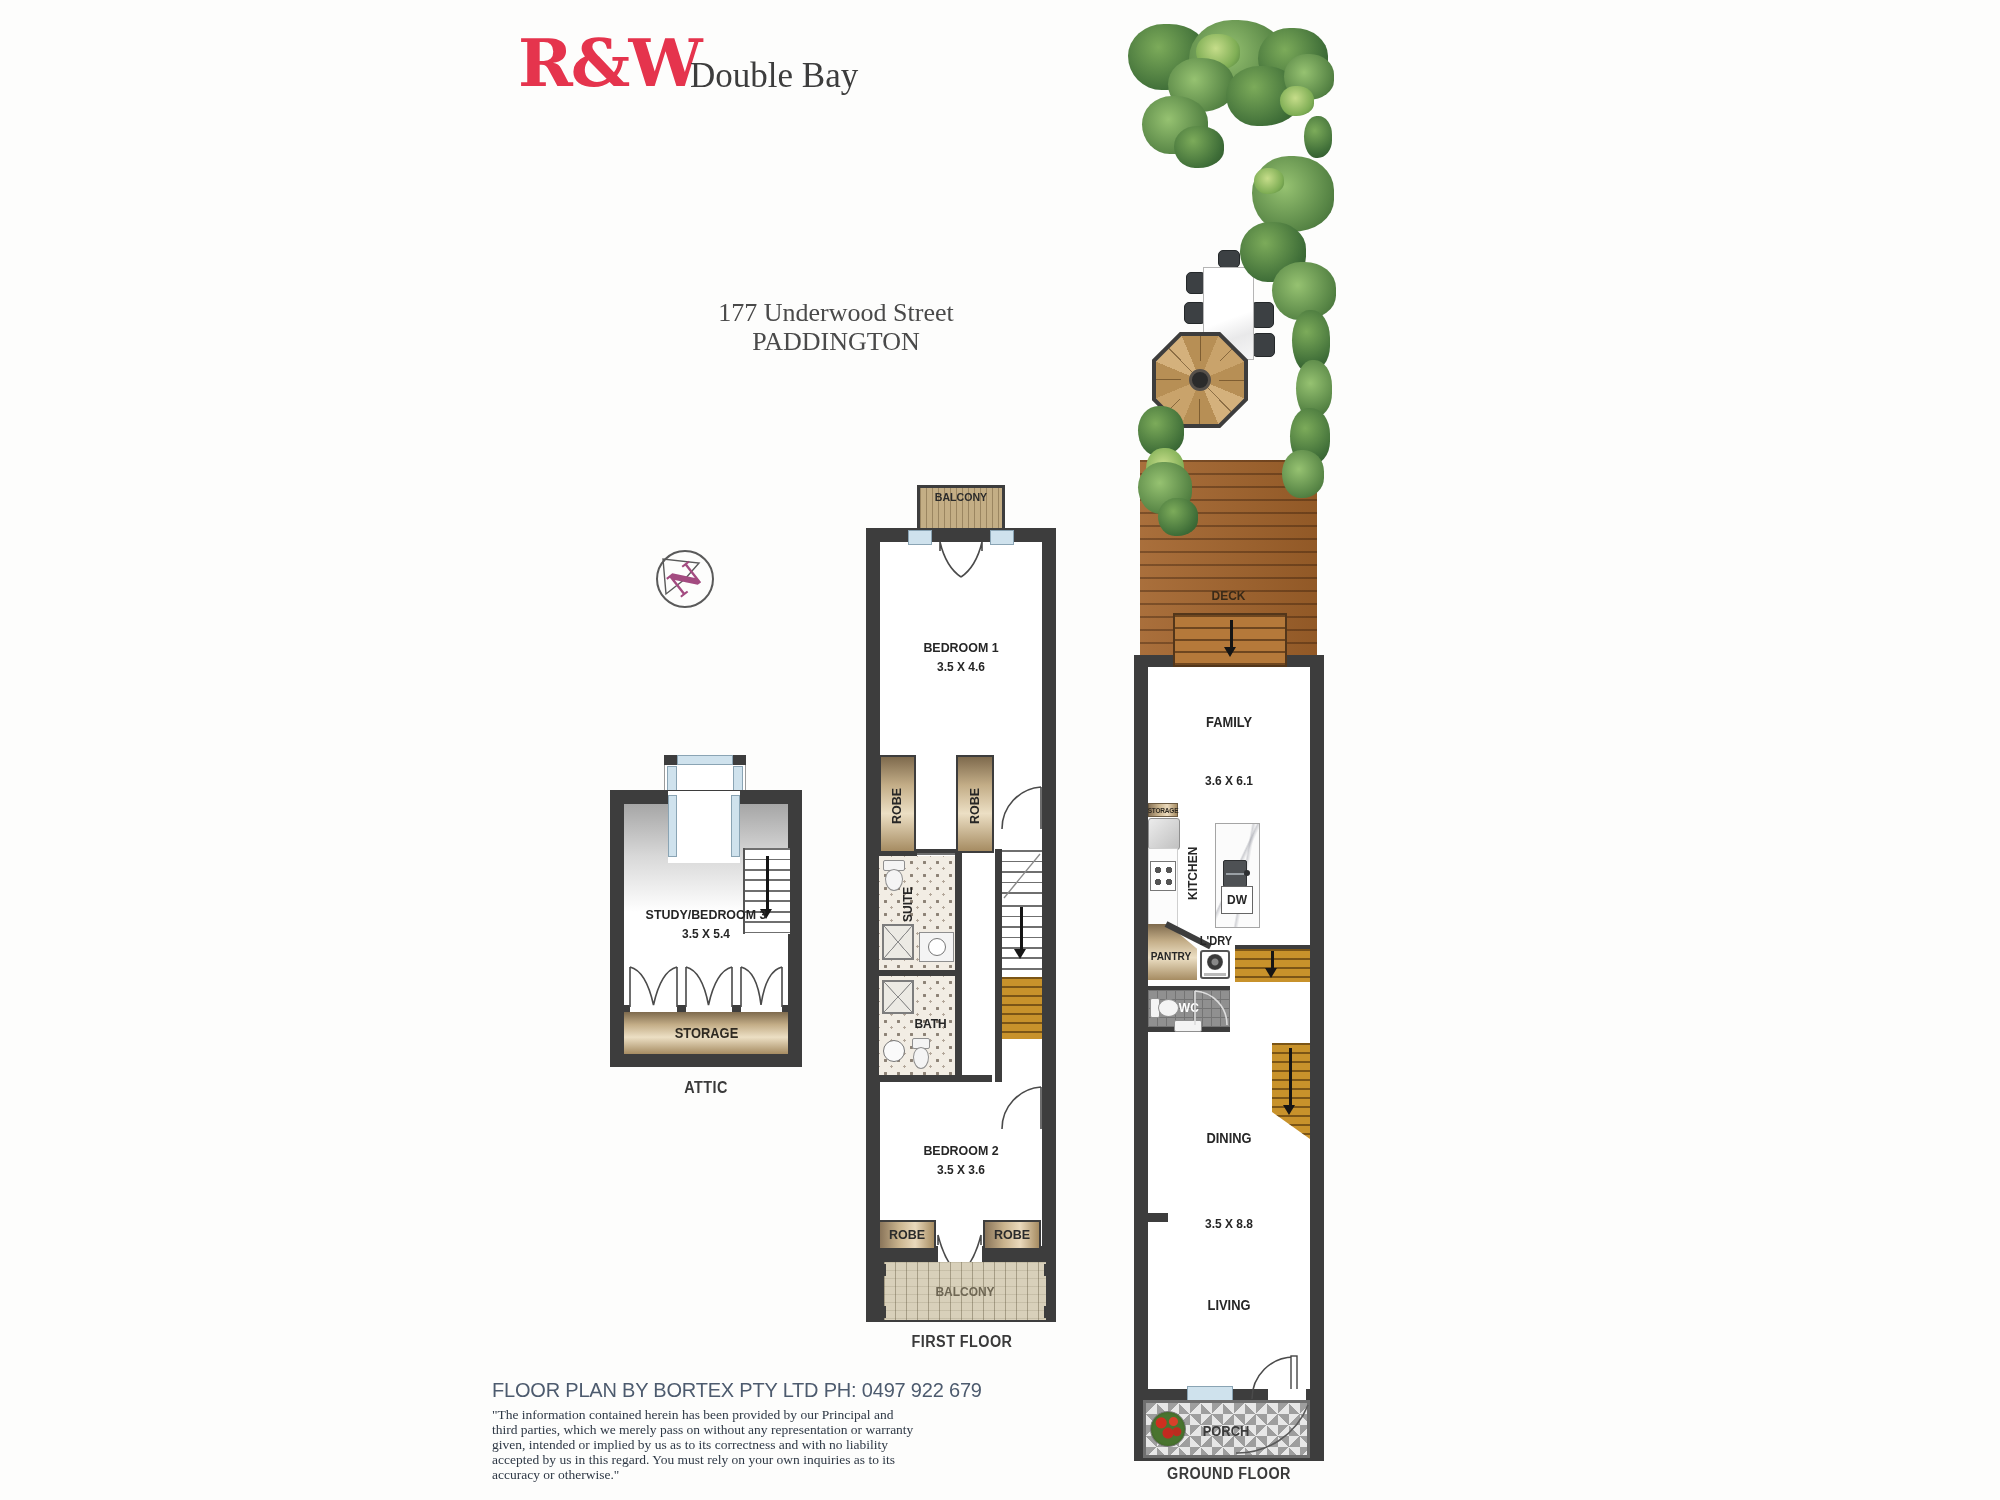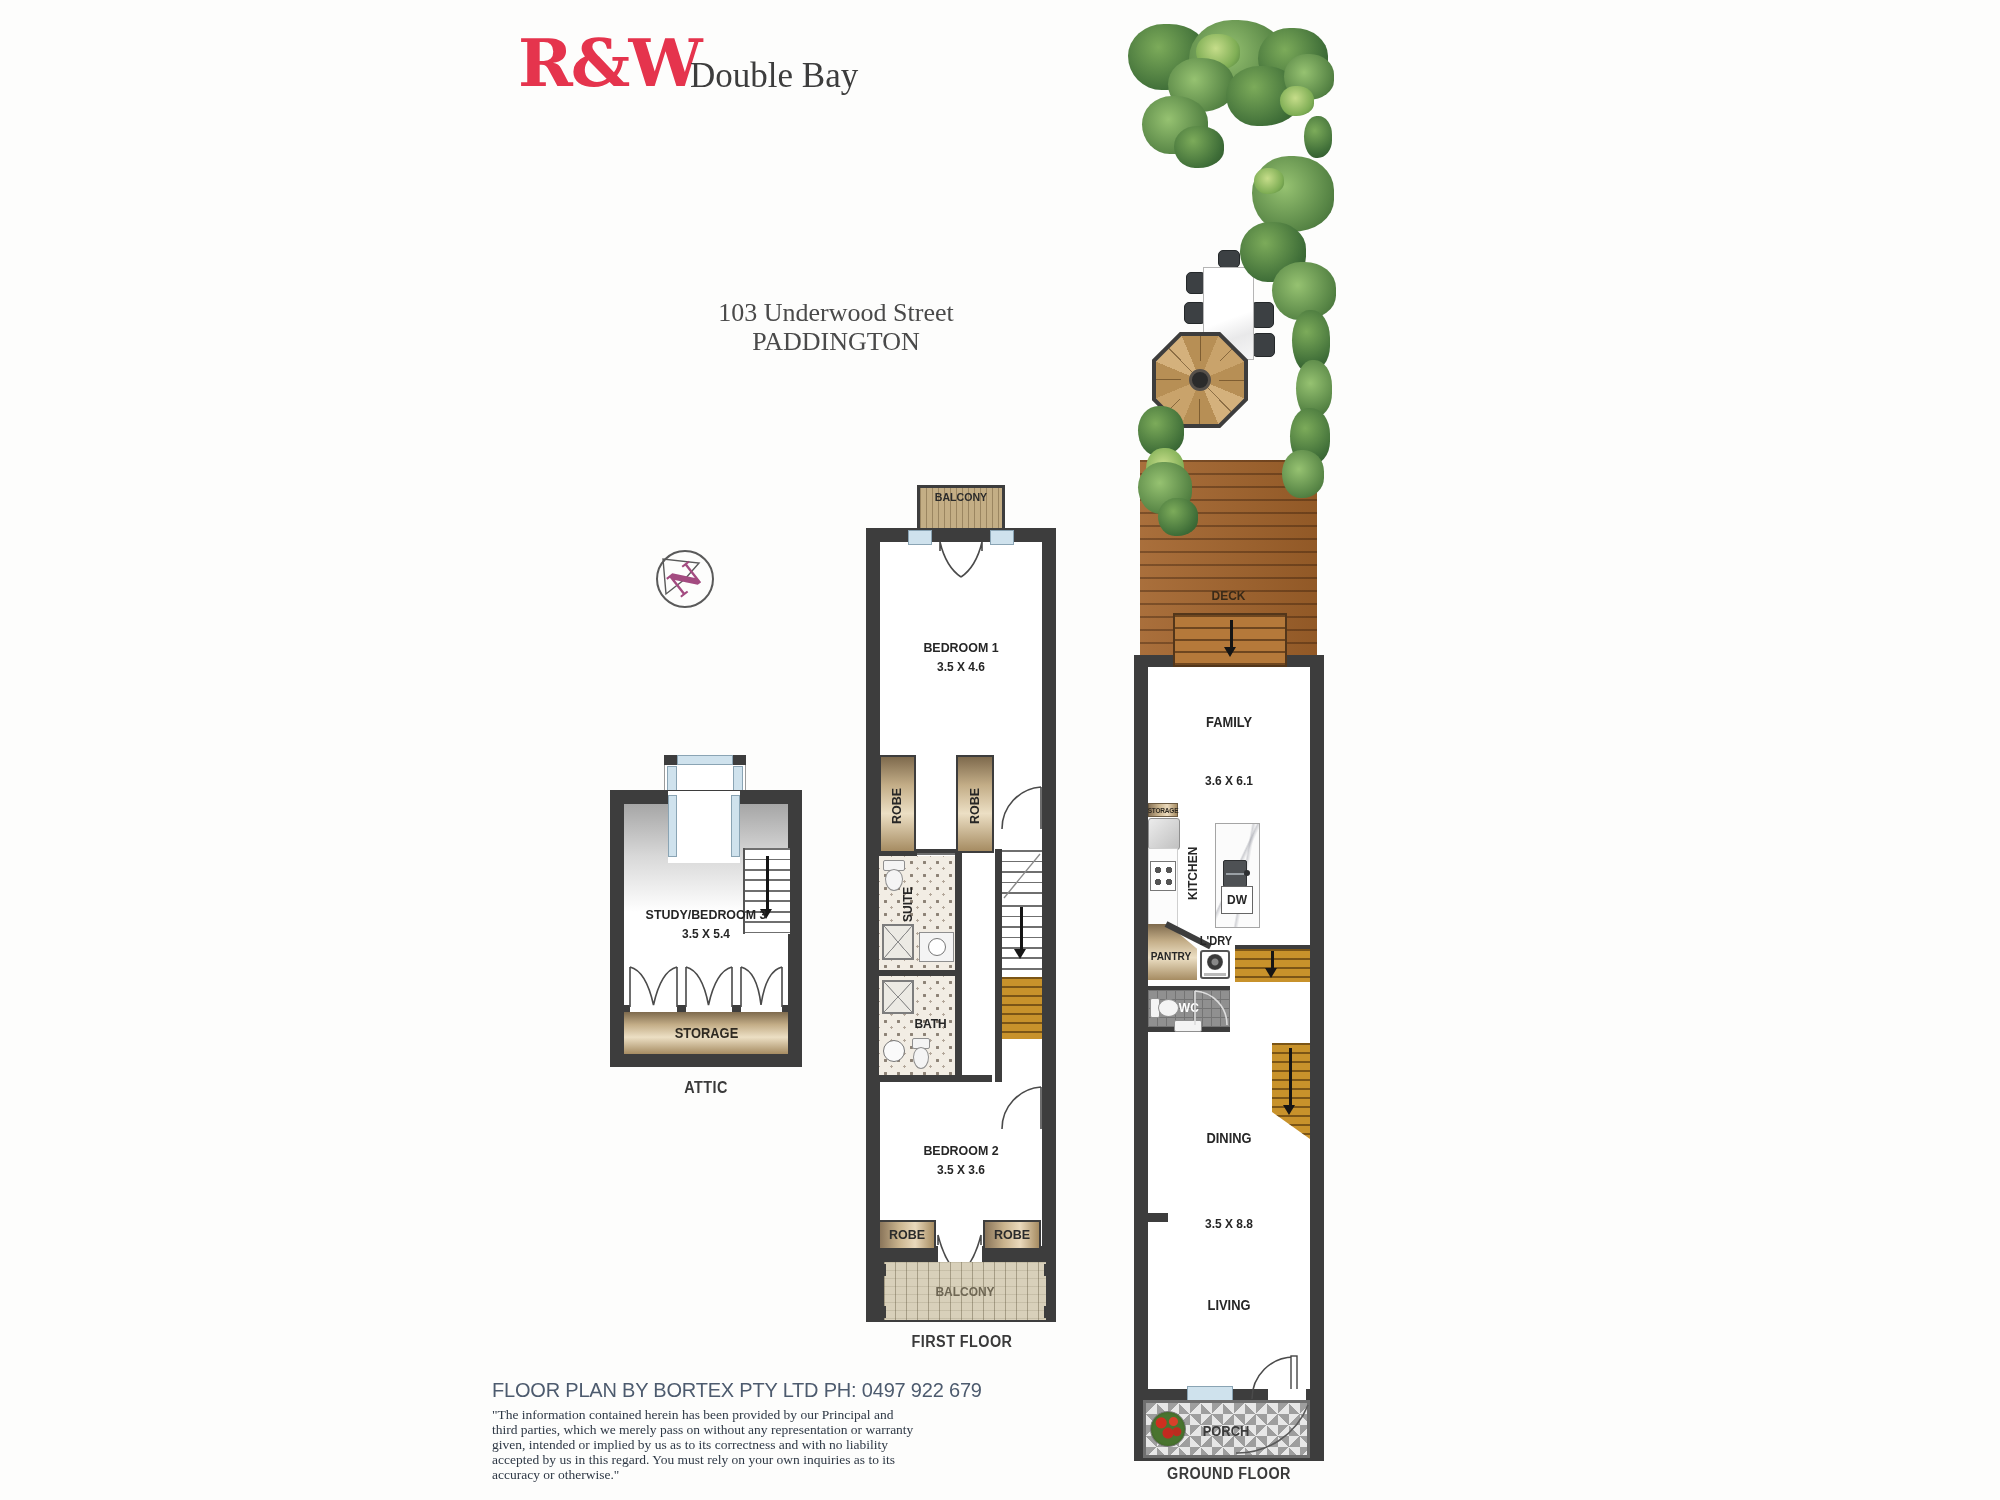--- a/index.html
+++ b/index.html
@@ -59,21 +59,21 @@
 <body>
 
 <div class="canvas">
 
   <div class="abs" style="left:518px;top:30px;width:420px;height:70px;">
     <span class="abs" style="left:0;top:0;font-family:'DejaVu Serif',serif;font-weight:bold;font-size:66px;line-height:1;color:#e5344d;letter-spacing:-2px;">R&amp;W</span>
     <span class="abs" style="left:172px;top:28px;font-family:'Liberation Serif',serif;font-size:35px;line-height:1;color:#3d3d3d;">Double Bay</span>
   </div>
 
   <div class="abs c" style="left:660px;top:298px;width:352px;font-family:'Liberation Serif',serif;font-size:26px;line-height:1.12;color:#4a4a4a;">
-    <div>103 Underwood Street</div>
+    <div>177 Underwood Street</div>
     <div>PADDINGTON</div>
   </div>
 
   <svg class="abs" style="left:652px;top:548px;" width="66" height="66" viewBox="0 0 66 66">
     <circle cx="33" cy="31" r="28" fill="none" stroke="#5a5a5a" stroke-width="2"></circle>
     <path d="M14 46 L11 11 L47 15 L33 31 Z" fill="none" stroke="#5a5a5a" stroke-width="1.4"></path>
     <text x="34" y="44" font-size="34" font-weight="bold" fill="#a34b80" font-family="DejaVu Serif, serif" text-anchor="middle" transform="rotate(-38 33 33)">N</text>
   </svg>
 
   <div class="abs" style="left:610px;top:755px;width:192px;height:352px;">

